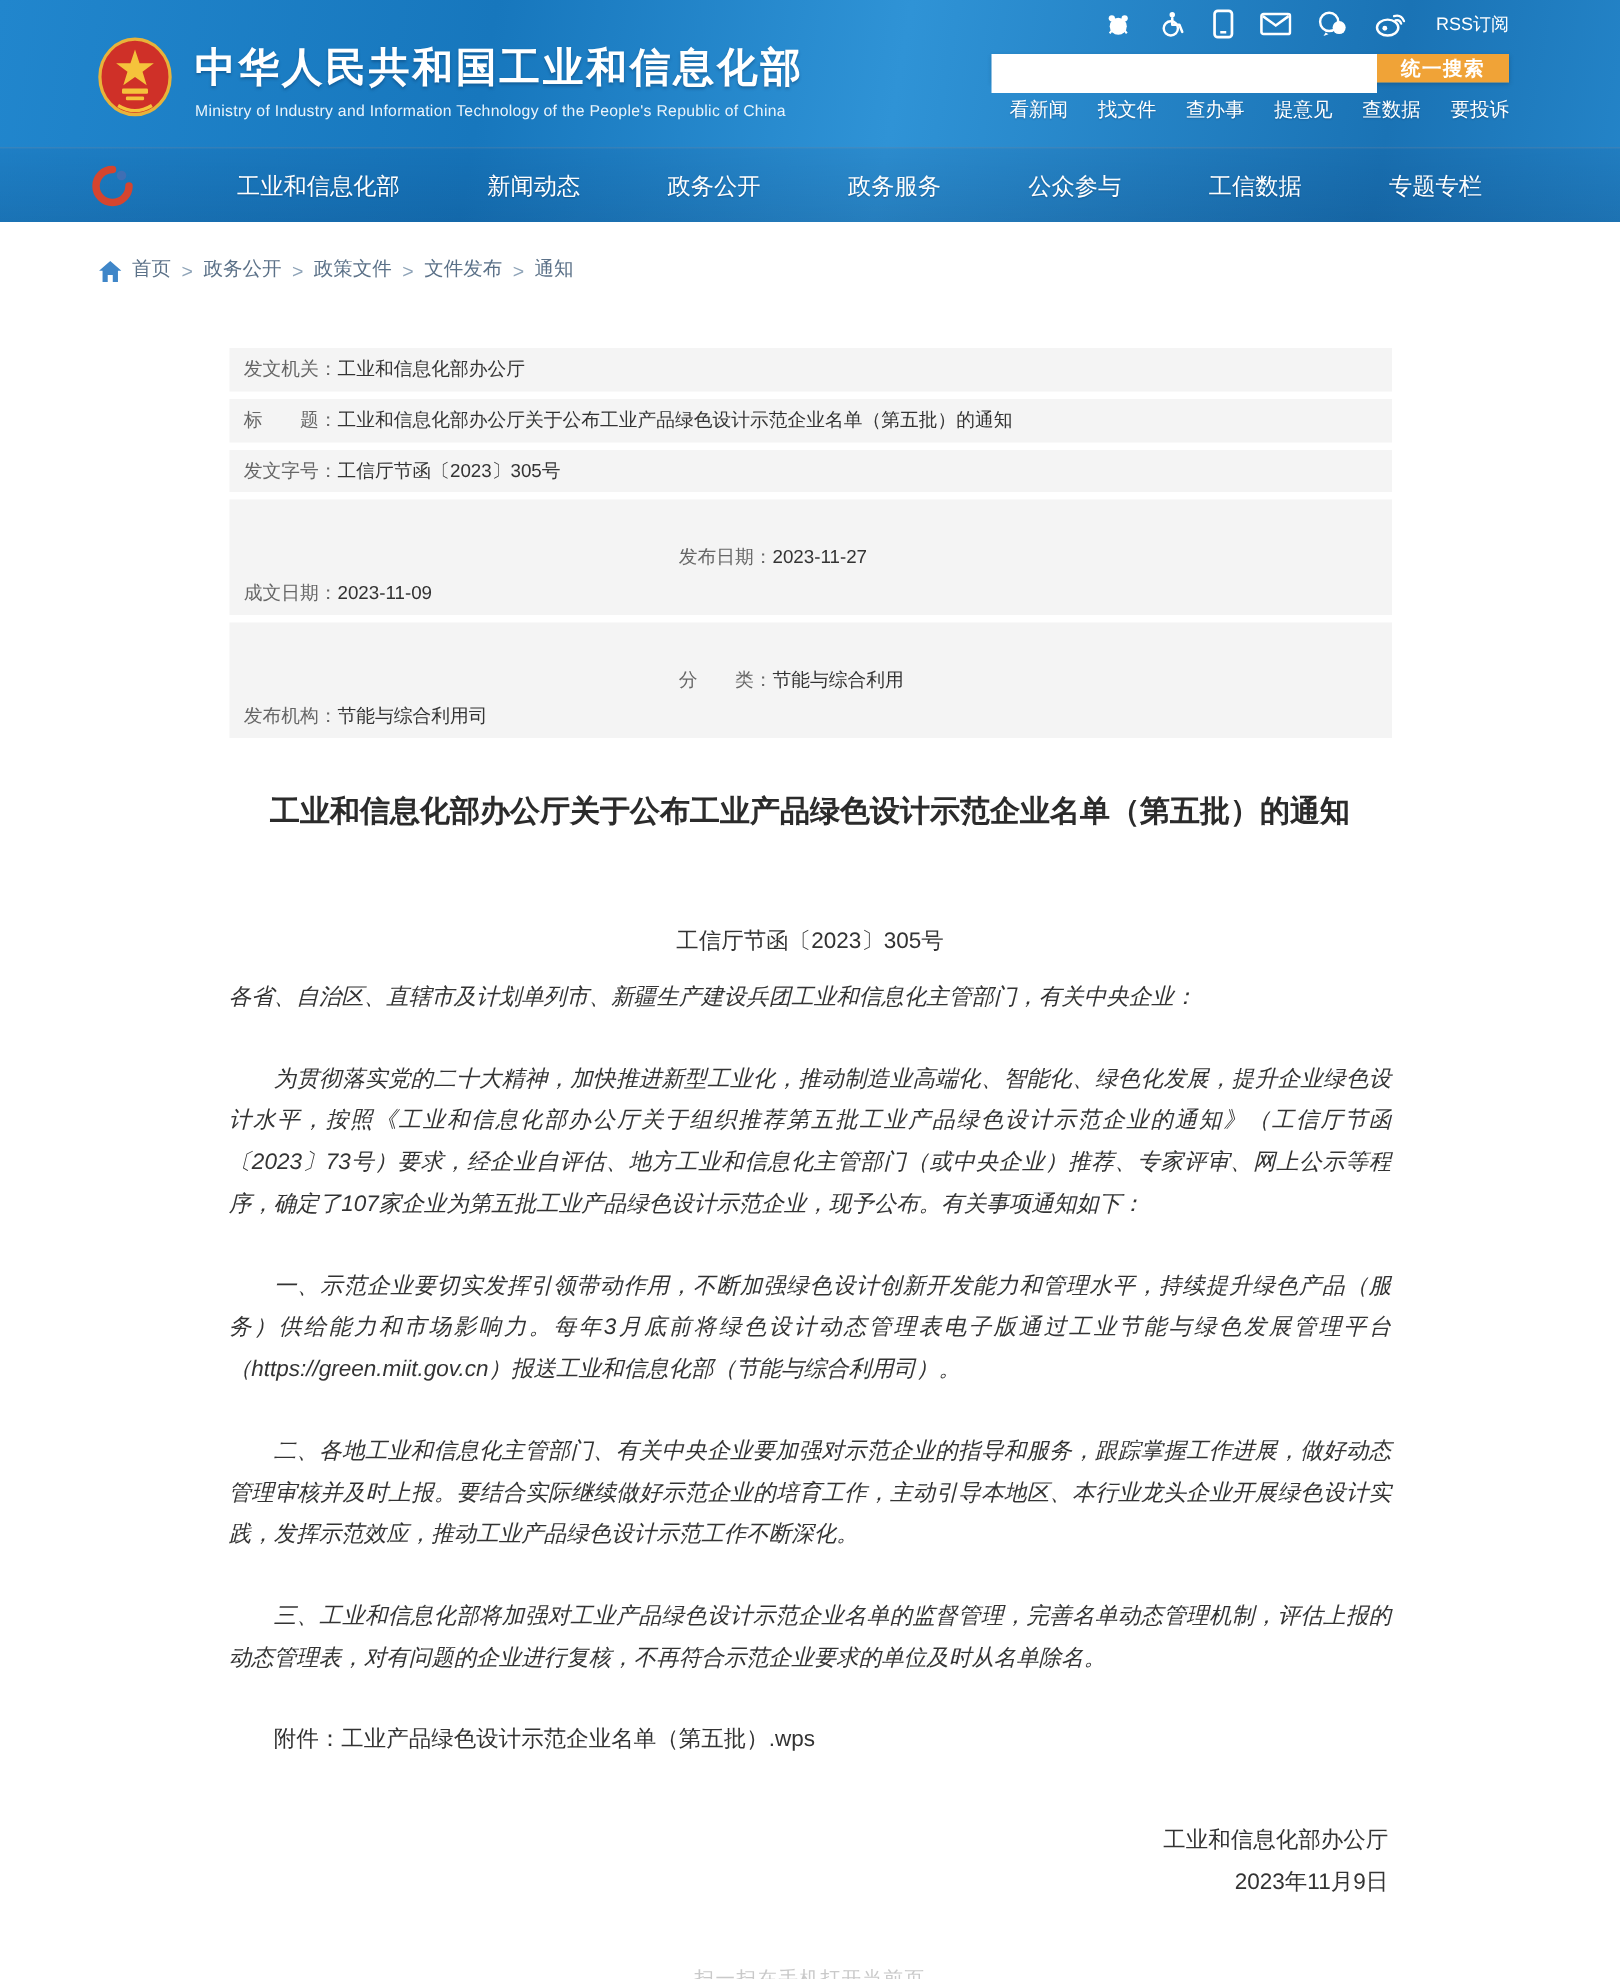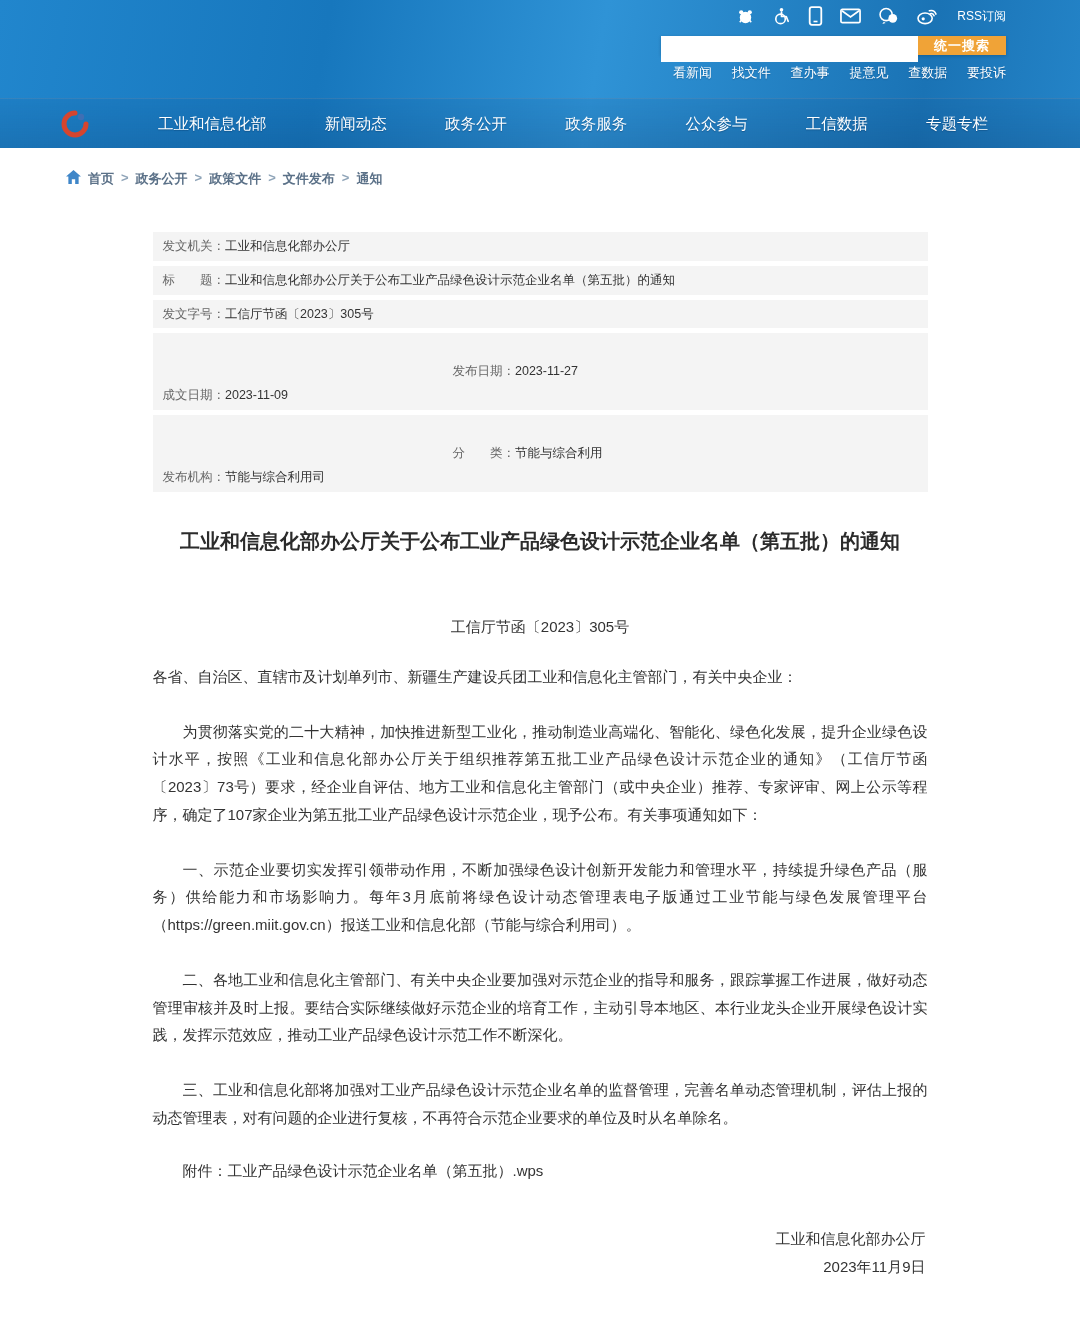--- a/index.html
+++ b/index.html
@@ -34,53 +34,66 @@
     position:absolute; left:0; right:0; bottom:0; height:50px;
     display:flex; align-items:center;
     background:linear-gradient(180deg,rgba(10,70,130,.10),rgba(6,50,100,.22));
     border-top:1px solid rgba(255,255,255,.12);
   }
   .nav-logo { margin-left:60px; width:30px; height:30px; }
   .nav-items { flex:1; display:flex; justify-content:space-between; margin:1px 92px 0 68px; }
   .nav-items span { color:#fff; font-size:15.5px; cursor:pointer; text-shadow:0 1px 1px rgba(0,40,80,.35); }
 
   
-  .breadcrumb { margin:22px 0 0 66px; font-size:13px; color:#5b7188; display:flex; align-items:flex-start; gap:7px;font-weight:bold; }
+  .breadcrumb { margin:22px 0 0 66px; font-size:13px; color:#5b7188; display:flex; align-items:flex-end; gap:7px; }
   .breadcrumb .sep { color:#8fa4b8; }
   .breadcrumb .crumb { cursor:pointer; }
   .home-icon { width:15px; height:14px; }
 
   
   .doc { width:775px; margin:44px auto 0; }
 
   .meta-row { background:#f4f4f4; padding:5px 10px; margin-bottom:5px; font-size:12.5px; display:flex; line-height:1.5;align-items:center; }
   .meta-label { color:#666; white-space:pre; flex:0 0 auto; }
   .meta-value { color:#333; }
   .meta-cell { display:flex; }
   .meta-cell.first { width:290px; flex:0 0 auto;margin-top:48px; }
 
   .doc-title { margin-top:34px; text-align:center; font-size:20px; font-weight:bold; color:#2b2b2b; line-height:1.5; }
   .doc-number { margin-top:62px; text-align:center; font-size:15px; color:#333; }
 
-  .doc-body { margin-top:26px; font-size:15px; line-height:1.85; text-align:justify; color:#333; }
+  .doc-body { margin-top:14px; font-size:15px; line-height:1.85; text-align:justify; color:#333;font-style:italic; }
   .doc-body p { margin-top:27px; text-indent:2em; }
   .doc-body p.salutation { margin-top:0; text-indent:0; }
   .attachment { margin-top:30px; font-size:15px; text-indent:2em; cursor:pointer; }
 
   .sign-block { margin-top:44px; text-align:right; font-size:15px; line-height:1.9; padding-right:2px; }
 
   .qr-block { margin-top:40px; text-align:center; }
   .qr-caption { font-size:13px; color:#c9c9c9; letter-spacing:1px; }
   .qr-code { margin-top:6px; }
 </style>
 </head>
 <body>
 
 <div class="site-header">
 
+  <div class="brand">
+    <svg class="emblem-icon" viewBox="0 0 60 66">
+      <ellipse cx="30" cy="31" rx="27" ry="29" fill="#cf3028" stroke="#e8b33a" stroke-width="2.5"></ellipse>
+      <polygon fill="#f5c33b" points="30,10 33.5,20.5 44.5,20.5 35.8,27 39,37.5 30,31 21,37.5 24.2,27 15.5,20.5 26.5,20.5"></polygon>
+      <rect x="20" y="40" width="20" height="4" rx="1" fill="#f5c33b"></rect>
+      <rect x="23" y="46" width="14" height="3" rx="1" fill="#f5c33b"></rect>
+      <path d="M17 53 q13 8 26 0" stroke="#f5c33b" stroke-width="2.5" fill="none"></path>
+    </svg>
+    <div class="brand-text">
+      <div class="cn">中华人民共和国工业和信息化部</div>
+      <div class="en">Ministry of Industry and Information Technology of the People's Republic of China</div>
+    </div>
+  </div>
 
   <div class="header-right">
     <div class="icons-row">
       <svg width="19" height="19" viewBox="0 0 20 20">
         <circle cx="10" cy="11" r="6" fill="#fff"></circle>
         <circle cx="5.5" cy="5.5" r="2.2" fill="#fff"></circle>
         <circle cx="14.5" cy="5.5" r="2.2" fill="#fff"></circle>
         <path d="M4 16 l3 -4 M16 16 l-3 -4" stroke="#fff" stroke-width="1.5"></path>
       </svg>
       <svg width="19" height="19" viewBox="0 0 20 20">

